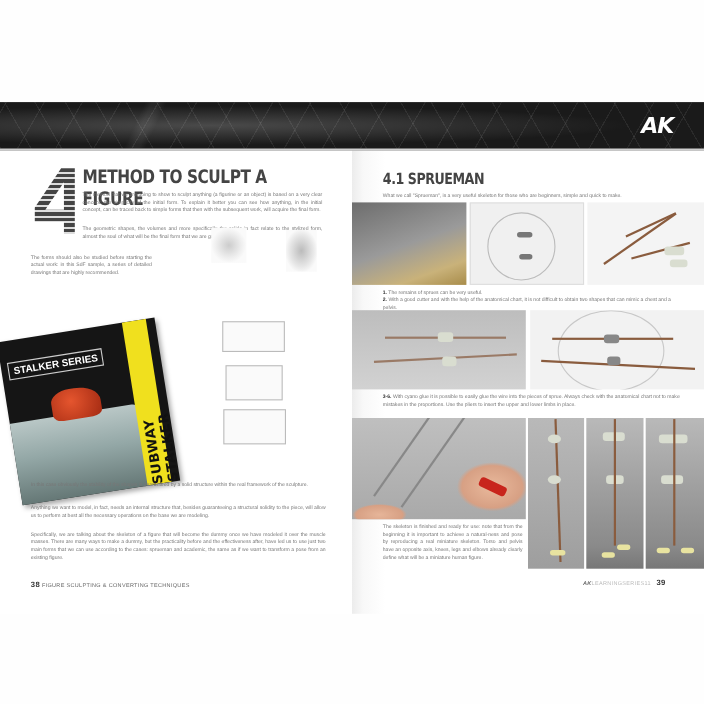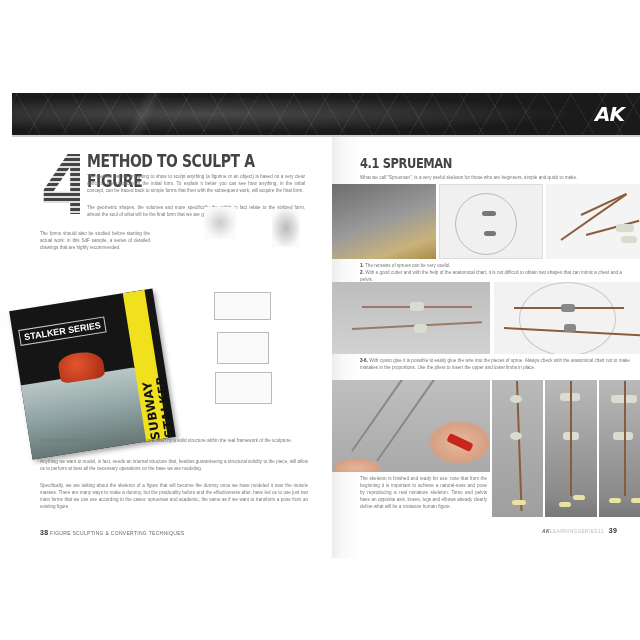--- a/index.html
+++ b/index.html
@@ -1,17 +1,17 @@
 <!DOCTYPE html>
 <html><head>
 <meta charset="utf-8">
 <style>
   html, body { margin:0; padding:0; }
   body { width:640px; height:640px; background:#fefefe; position:relative; overflow:hidden; font-family:"Liberation Sans", sans-serif; color:#555; }
-  .spread { position:absolute; left:12px; top:93px; width:516px; height:465px; background:#fff; }
+  .spread { position:absolute; left:0; top:93px; width:516px; height:465px; background:#fff; }
   .banner { position:absolute; left:0; top:0; width:640px; height:42px;
     background:
       linear-gradient(115deg, transparent 0 20%, rgba(255,255,255,.06) 21% 22%, transparent 23% 100%),
       repeating-linear-gradient(60deg, rgba(255,255,255,.07) 0 1px, transparent 1px 24px),
       repeating-linear-gradient(-60deg, rgba(255,255,255,.07) 0 1px, transparent 1px 30px),
       radial-gradient(ellipse at 30% 50%, #4a4a4a 0%, #1a1a1a 60%),
       #1c1c1c;
     border-bottom:2px solid #cfcfcf; }
   .ak-logo { position:absolute; right:28px; top:9px; color:#fff; font-weight:bold; font-style:italic; font-size:20px; letter-spacing:-1px; font-family:"DejaVu Sans", sans-serif; }
   .page-left { position:absolute; left:0; top:44px; width:320px; height:421px; background:#fff; }

